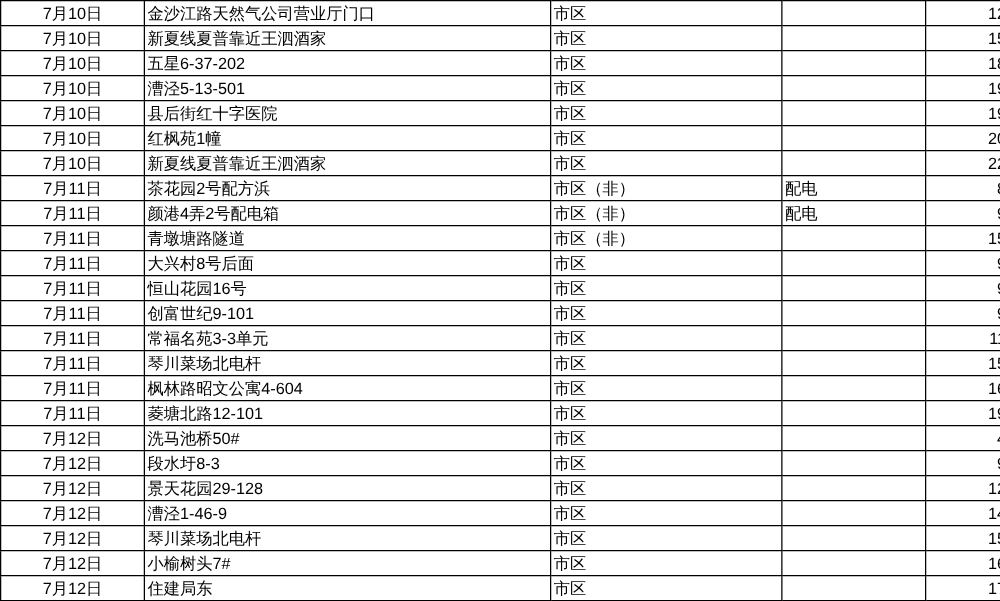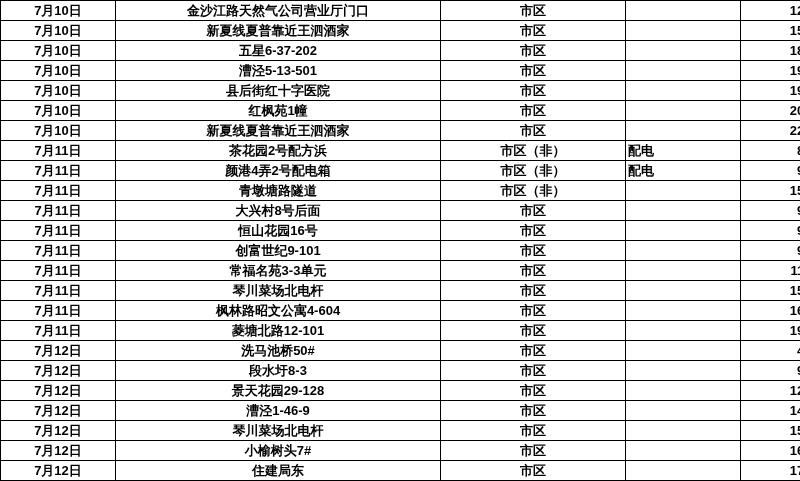--- a/index.html
+++ b/index.html
@@ -10,39 +10,38 @@
   body {
     font-family: "Liberation Sans", sans-serif;
     color: #000000;
   }
   .sheet {
     width: 800px;
     height: 481px;
     box-sizing: border-box;
     background: #ffffff;
     overflow: hidden;
-    font-weight: bold;
   }
   table.data-table {
     border-collapse: collapse;
     width: 800px;
     table-layout: fixed;
   }
   table.data-table td {
     border: 1px solid #000000;
     height: 19px;
     line-height: 17px;
     font-size: 13px;
     padding: 0 2px;
     white-space: nowrap;
     overflow: hidden;
   }
   .col-date   { width: 110px; text-align: center; }
-  .col-addr   { width: 320px; text-align: center; }
-  .col-area   { width: 180px; text-align: center; }
+  .col-addr   { width: 320px; }
+  .col-area   { width: 180px; }
   .col-type   { width: 110px; text-align: left; }
   .col-time   { width: 80px;  text-align: right; padding-right: 10px; }
 </style>
 </head>
 <body>
 
 <div class="sheet">
   <table class="data-table">
     <tbody>
         <tr>

